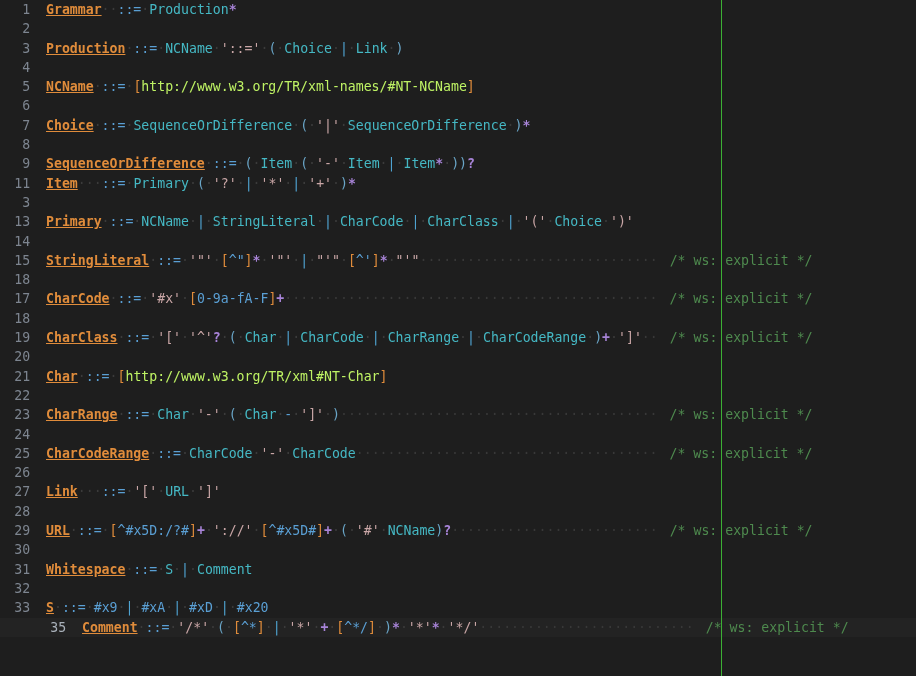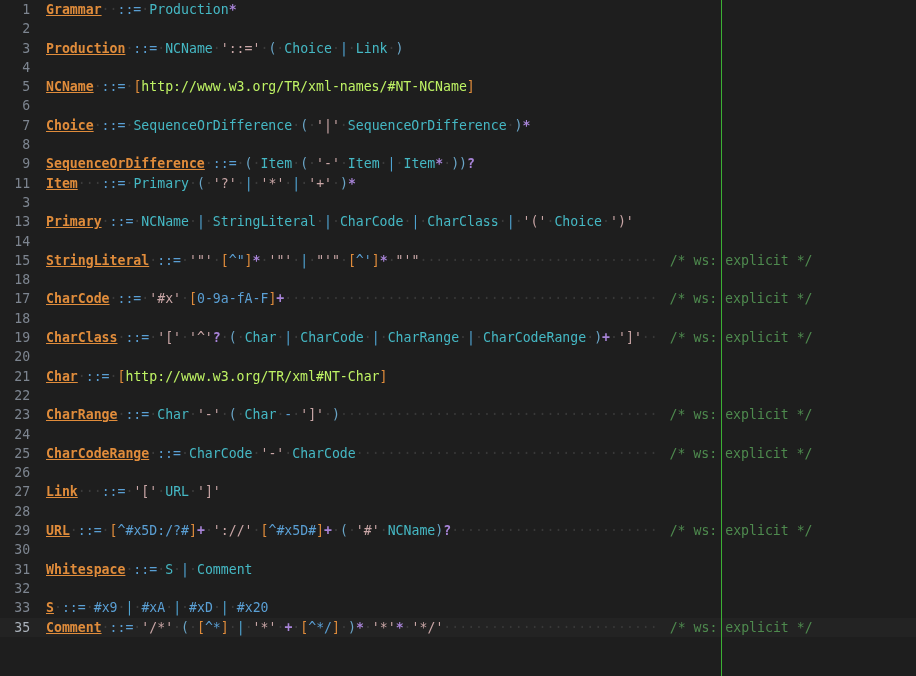--- a/index.html
+++ b/index.html
@@ -40,20 +40,21 @@
   }
   .line {
     position: relative;
     height: 19.3px;
     white-space: pre;
     display: flex;
     align-items: center;
   }
   .line.active {
     background: #232323;
+    padding-left: 36px;
   }
   .gutter {
     width: 30px;
     min-width: 30px;
     padding-right: 8px;
     text-align: right;
     color: #7d8590;
     font-size: 13.2px;
     letter-spacing: -0.1px;
     user-select: none;

